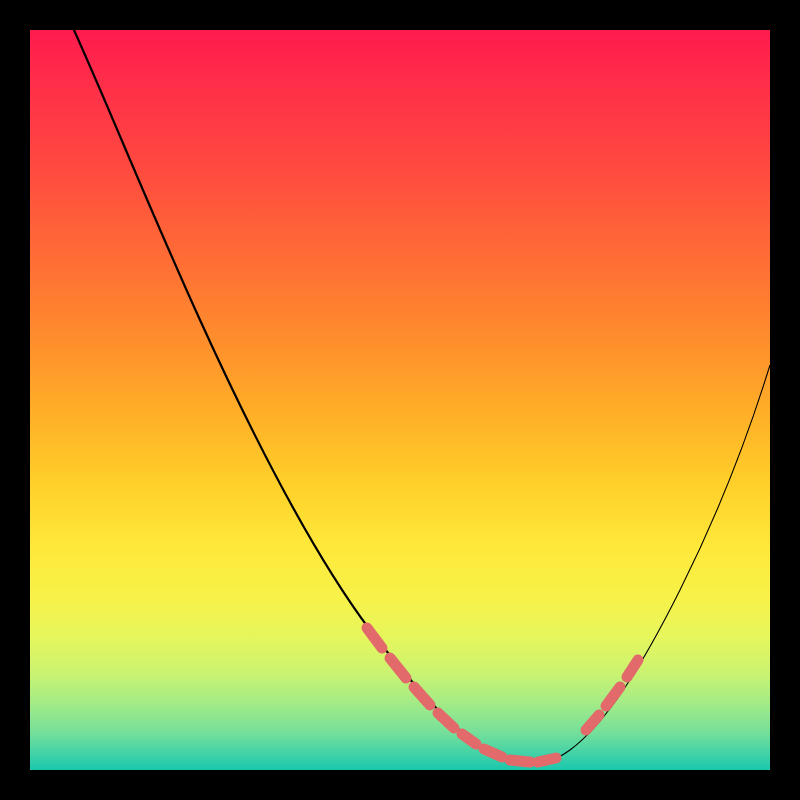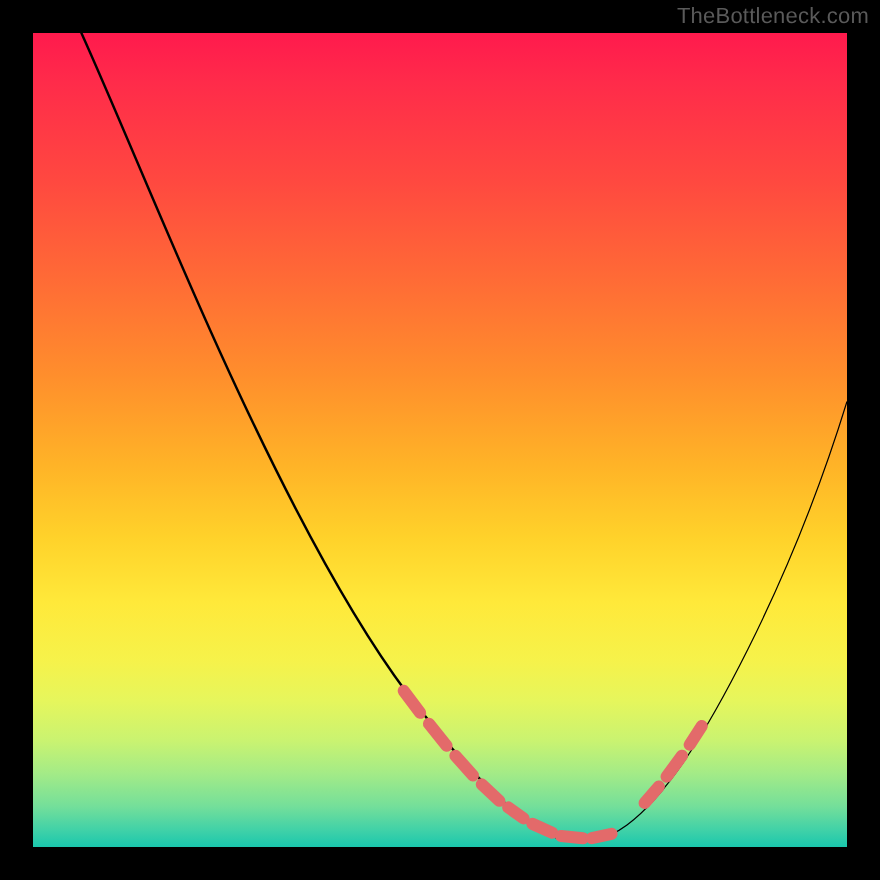--- a/index.html
+++ b/index.html
@@ -85,21 +85,20 @@
     stroke-width: 11;
     stroke-linecap: round;
     fill: none;
   }
 </style>
 </head>
 <body>
 
 <div class="frame">
 
-  <div class="watermark">TheBottleneck.com</div>
 
   <div class="plot-clip">
 
     <div class="gradient"></div>
 
     <svg class="curves" viewBox="0 0 740 740" preserveAspectRatio="none">
 
       <path class="curve-main" d="M 44 0
                C 80 80, 120 180, 170 290
                C 220 400, 280 520, 340 600

